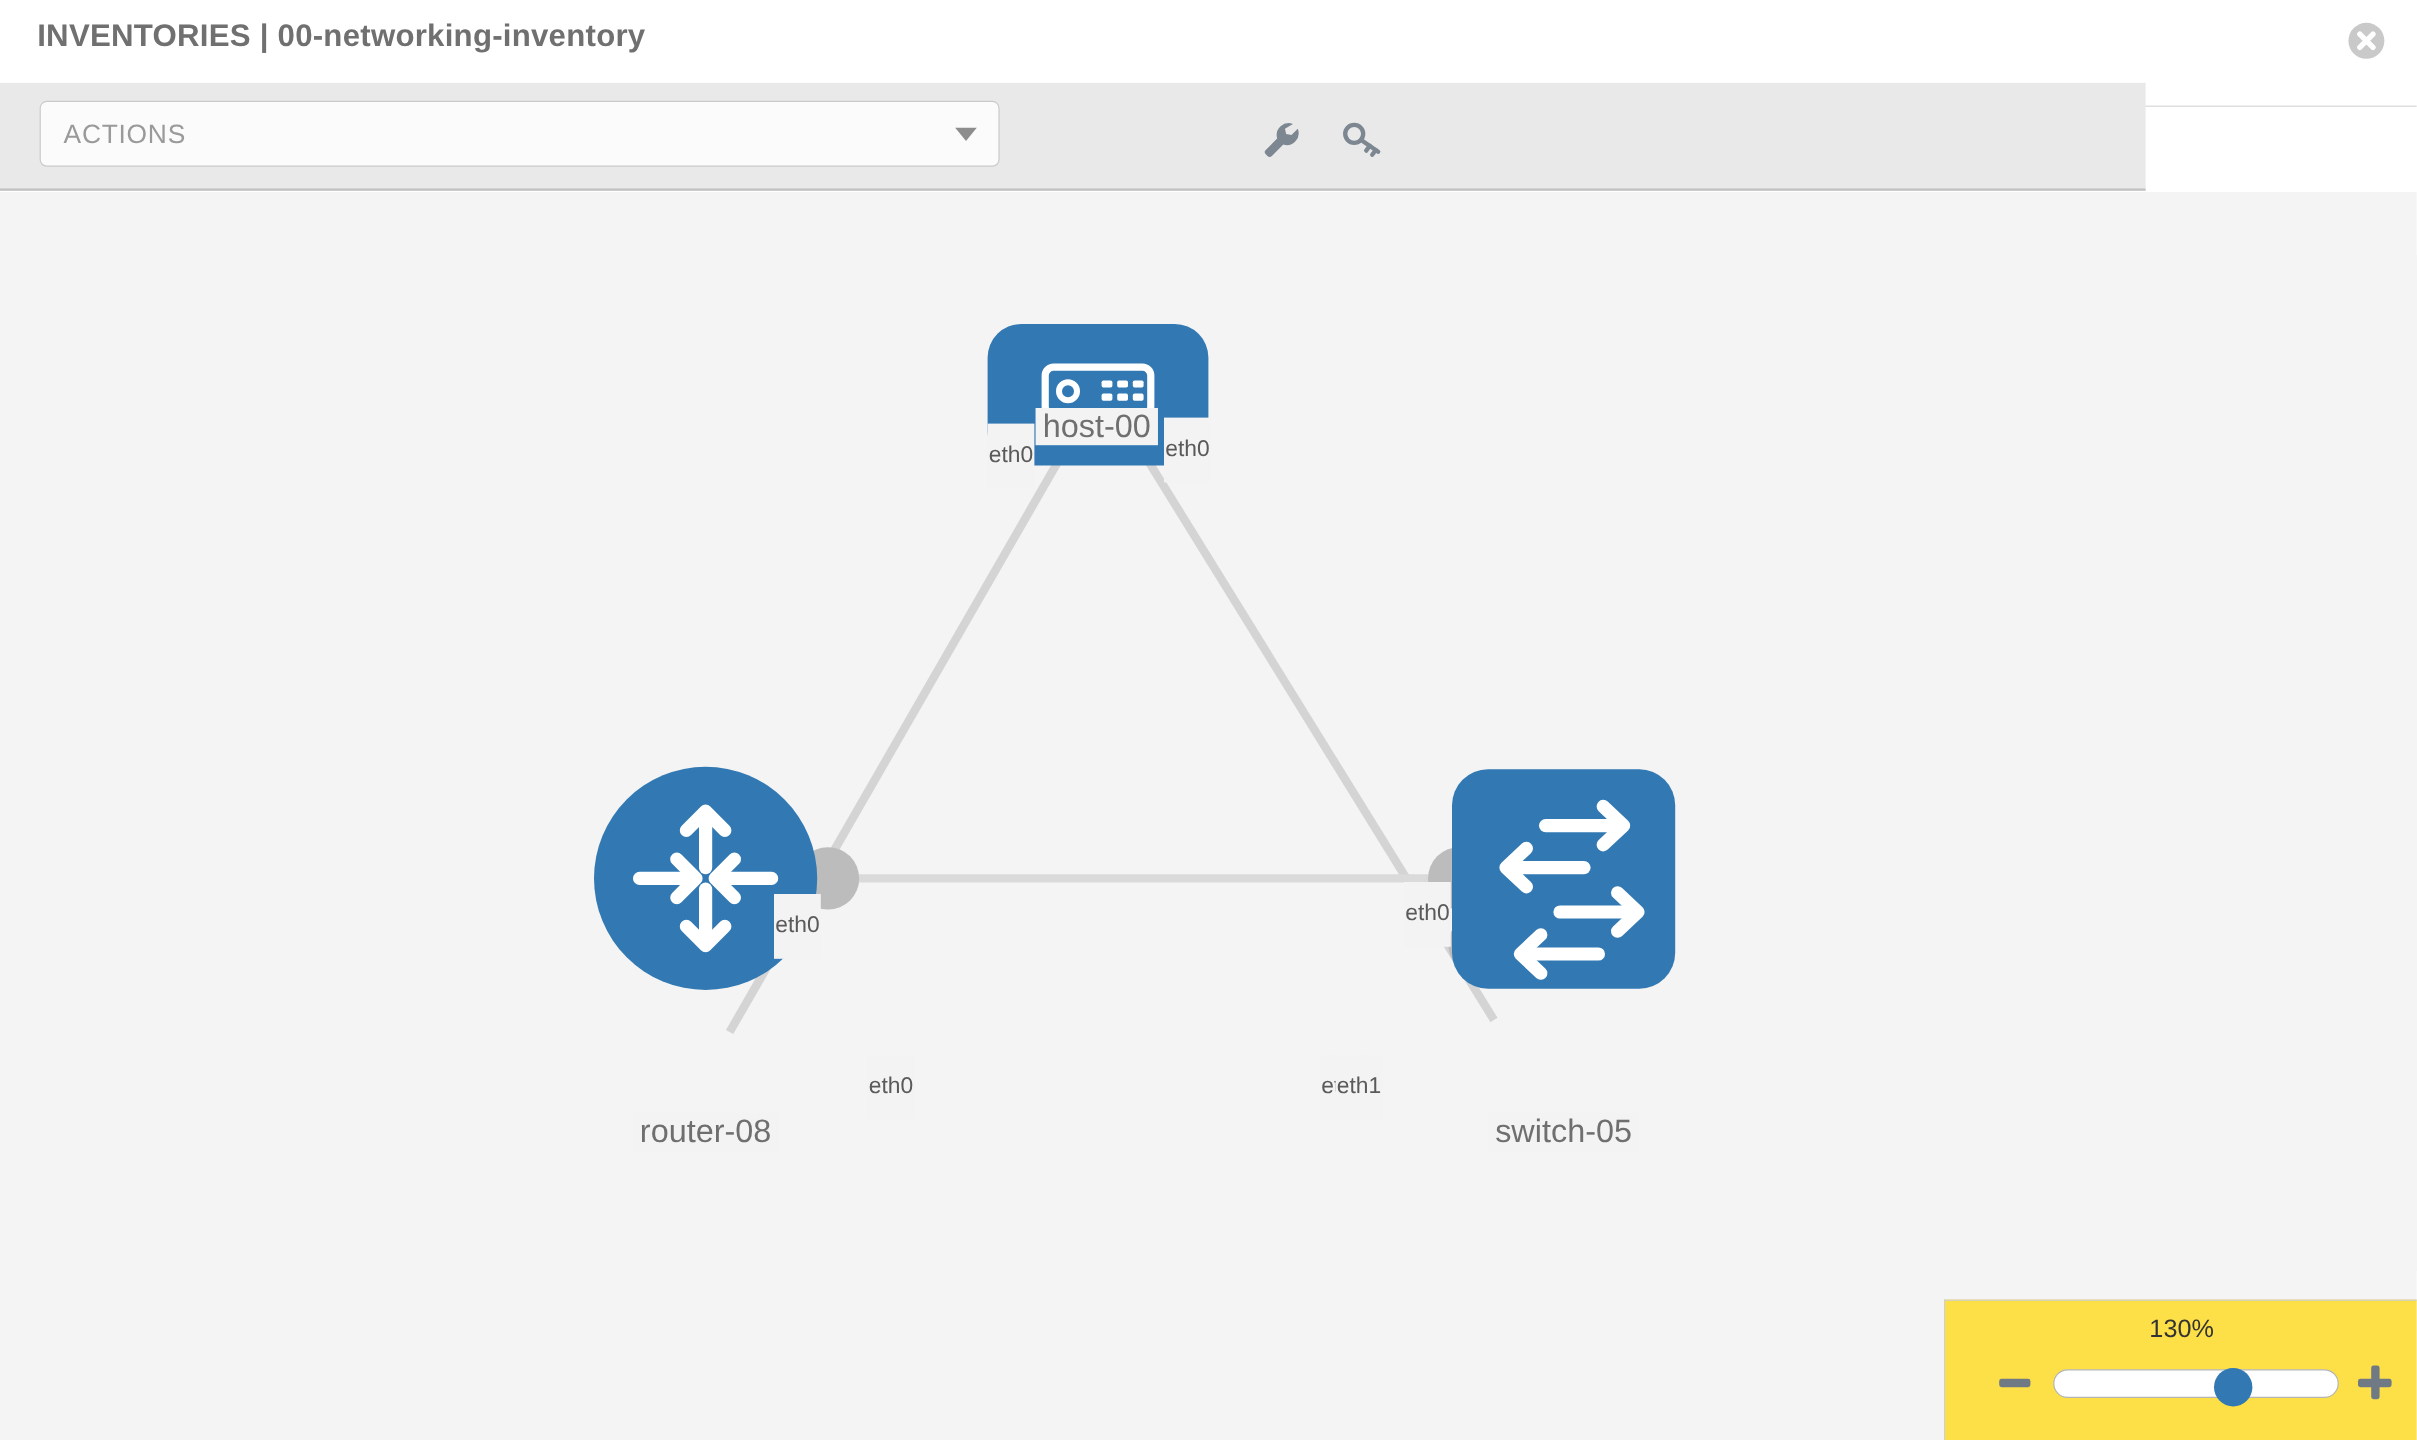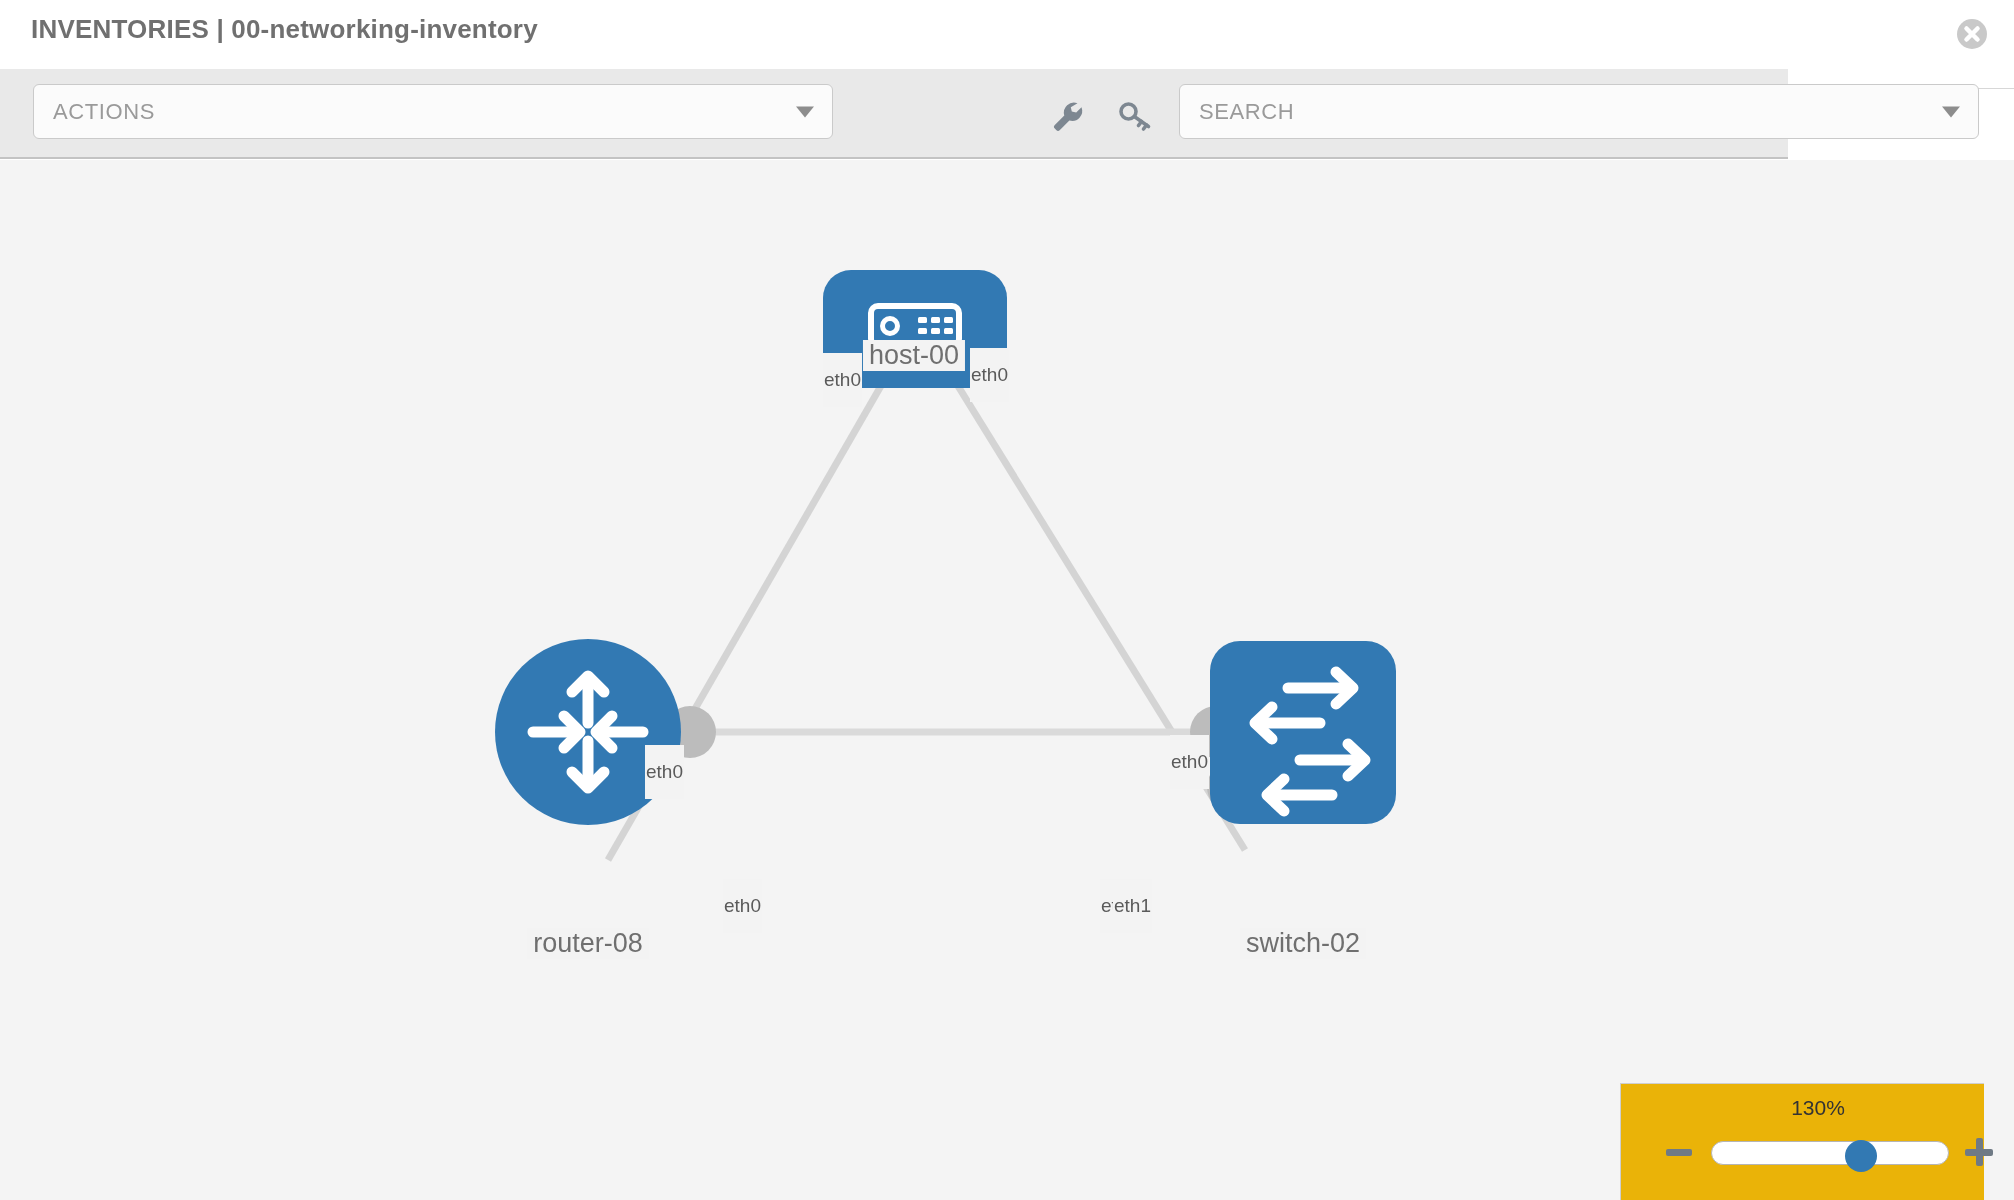--- a/index.html
+++ b/index.html
@@ -145,23 +145,23 @@
     background: #f3f3f3;
     white-space: nowrap;
     padding: 16px 1px;
   }
 
   
   #zoom-panel {
     position: absolute;
     left: 1620px;
     top: 1083px;
-    width: 364px;
+    width: 394px;
     height: 117px;
-    background: #eab308;
+    background: #fde047;
     border: 1px solid #cfcfcf;
     border-right: none;
     border-bottom: none;
     box-sizing: border-box;
   }
   #zoom-value {
     position: absolute;
     top: 12px;
     left: 0;
     width: 394px;
@@ -234,24 +234,20 @@
     <svg width="36" height="36" viewBox="0 0 36 36">
       <circle cx="18" cy="18" r="15" fill="#c9c9c9"></circle>
       <path d="M12.5 12.5 L23.5 23.5 M23.5 12.5 L12.5 23.5" stroke="#ffffff" stroke-width="4.5" stroke-linecap="round"></path>
     </svg>
   </div>
 </div>
 
 <div id="toolbar">
   <div id="actions-select" class="select-box">
     <span class="select-label">ACTIONS</span>
-    <span class="select-caret"></span>
-  </div>
-  <div id="search-select" class="select-box">
-    <span class="select-label">SEARCH</span>
     <span class="select-caret"></span>
   </div>
 </div>
 
 <div id="wrench-icon">
   <svg width="38" height="38" viewBox="0 0 38 38">
     <g fill="#7d8791">
       <path d="M30.5 7.3 a10 10 0 0 0 -13.2 12.1 L7.8 28.9 a2.6 2.6 0 0 0 0 3.7 l1.4 1.4 a2.6 2.6 0 0 0 3.7 0 l9.5 -9.5 a10 10 0 0 0 12.1 -13.2 l-5.3 5.3 -4.4 -1.0 -1.0 -4.4 z"></path>
     </g>
   </svg>
@@ -342,21 +338,21 @@
         <path d="M1348 584 L1365 600 L1348 616"></path>
 
         <path d="M1332 635 L1268 635"></path>
         <path d="M1284 619 L1267 635 L1284 651"></path>
       </g>
     </g>
   </svg>
 
   <div class="node-label" style="left:914px; top:180px;">host-00</div>
   <div class="node-label" style="left:588px; top:768px;">router-08</div>
-  <div class="node-label" style="left:1303px; top:768px;">switch-02</div>
+  <div class="node-label" style="left:1303px; top:768px;">switch-05</div>
 
   <div class="iface-label" style="left:823px; top:193px;">eth0</div>
   <div class="iface-label" style="left:970px; top:188px;">eth0</div>
   <div class="iface-label" style="left:645px; top:585px;">eth0</div>
   <div class="iface-label" style="left:1170px; top:575px;">eth0</div>
   <div class="iface-label" style="left:723px; top:719px;">eth0</div>
   <div class="iface-label" style="left:1100px; top:719px;">eth0</div>
   <div class="iface-label" style="left:1113px; top:719px;">eth1</div>
 
 </div>

